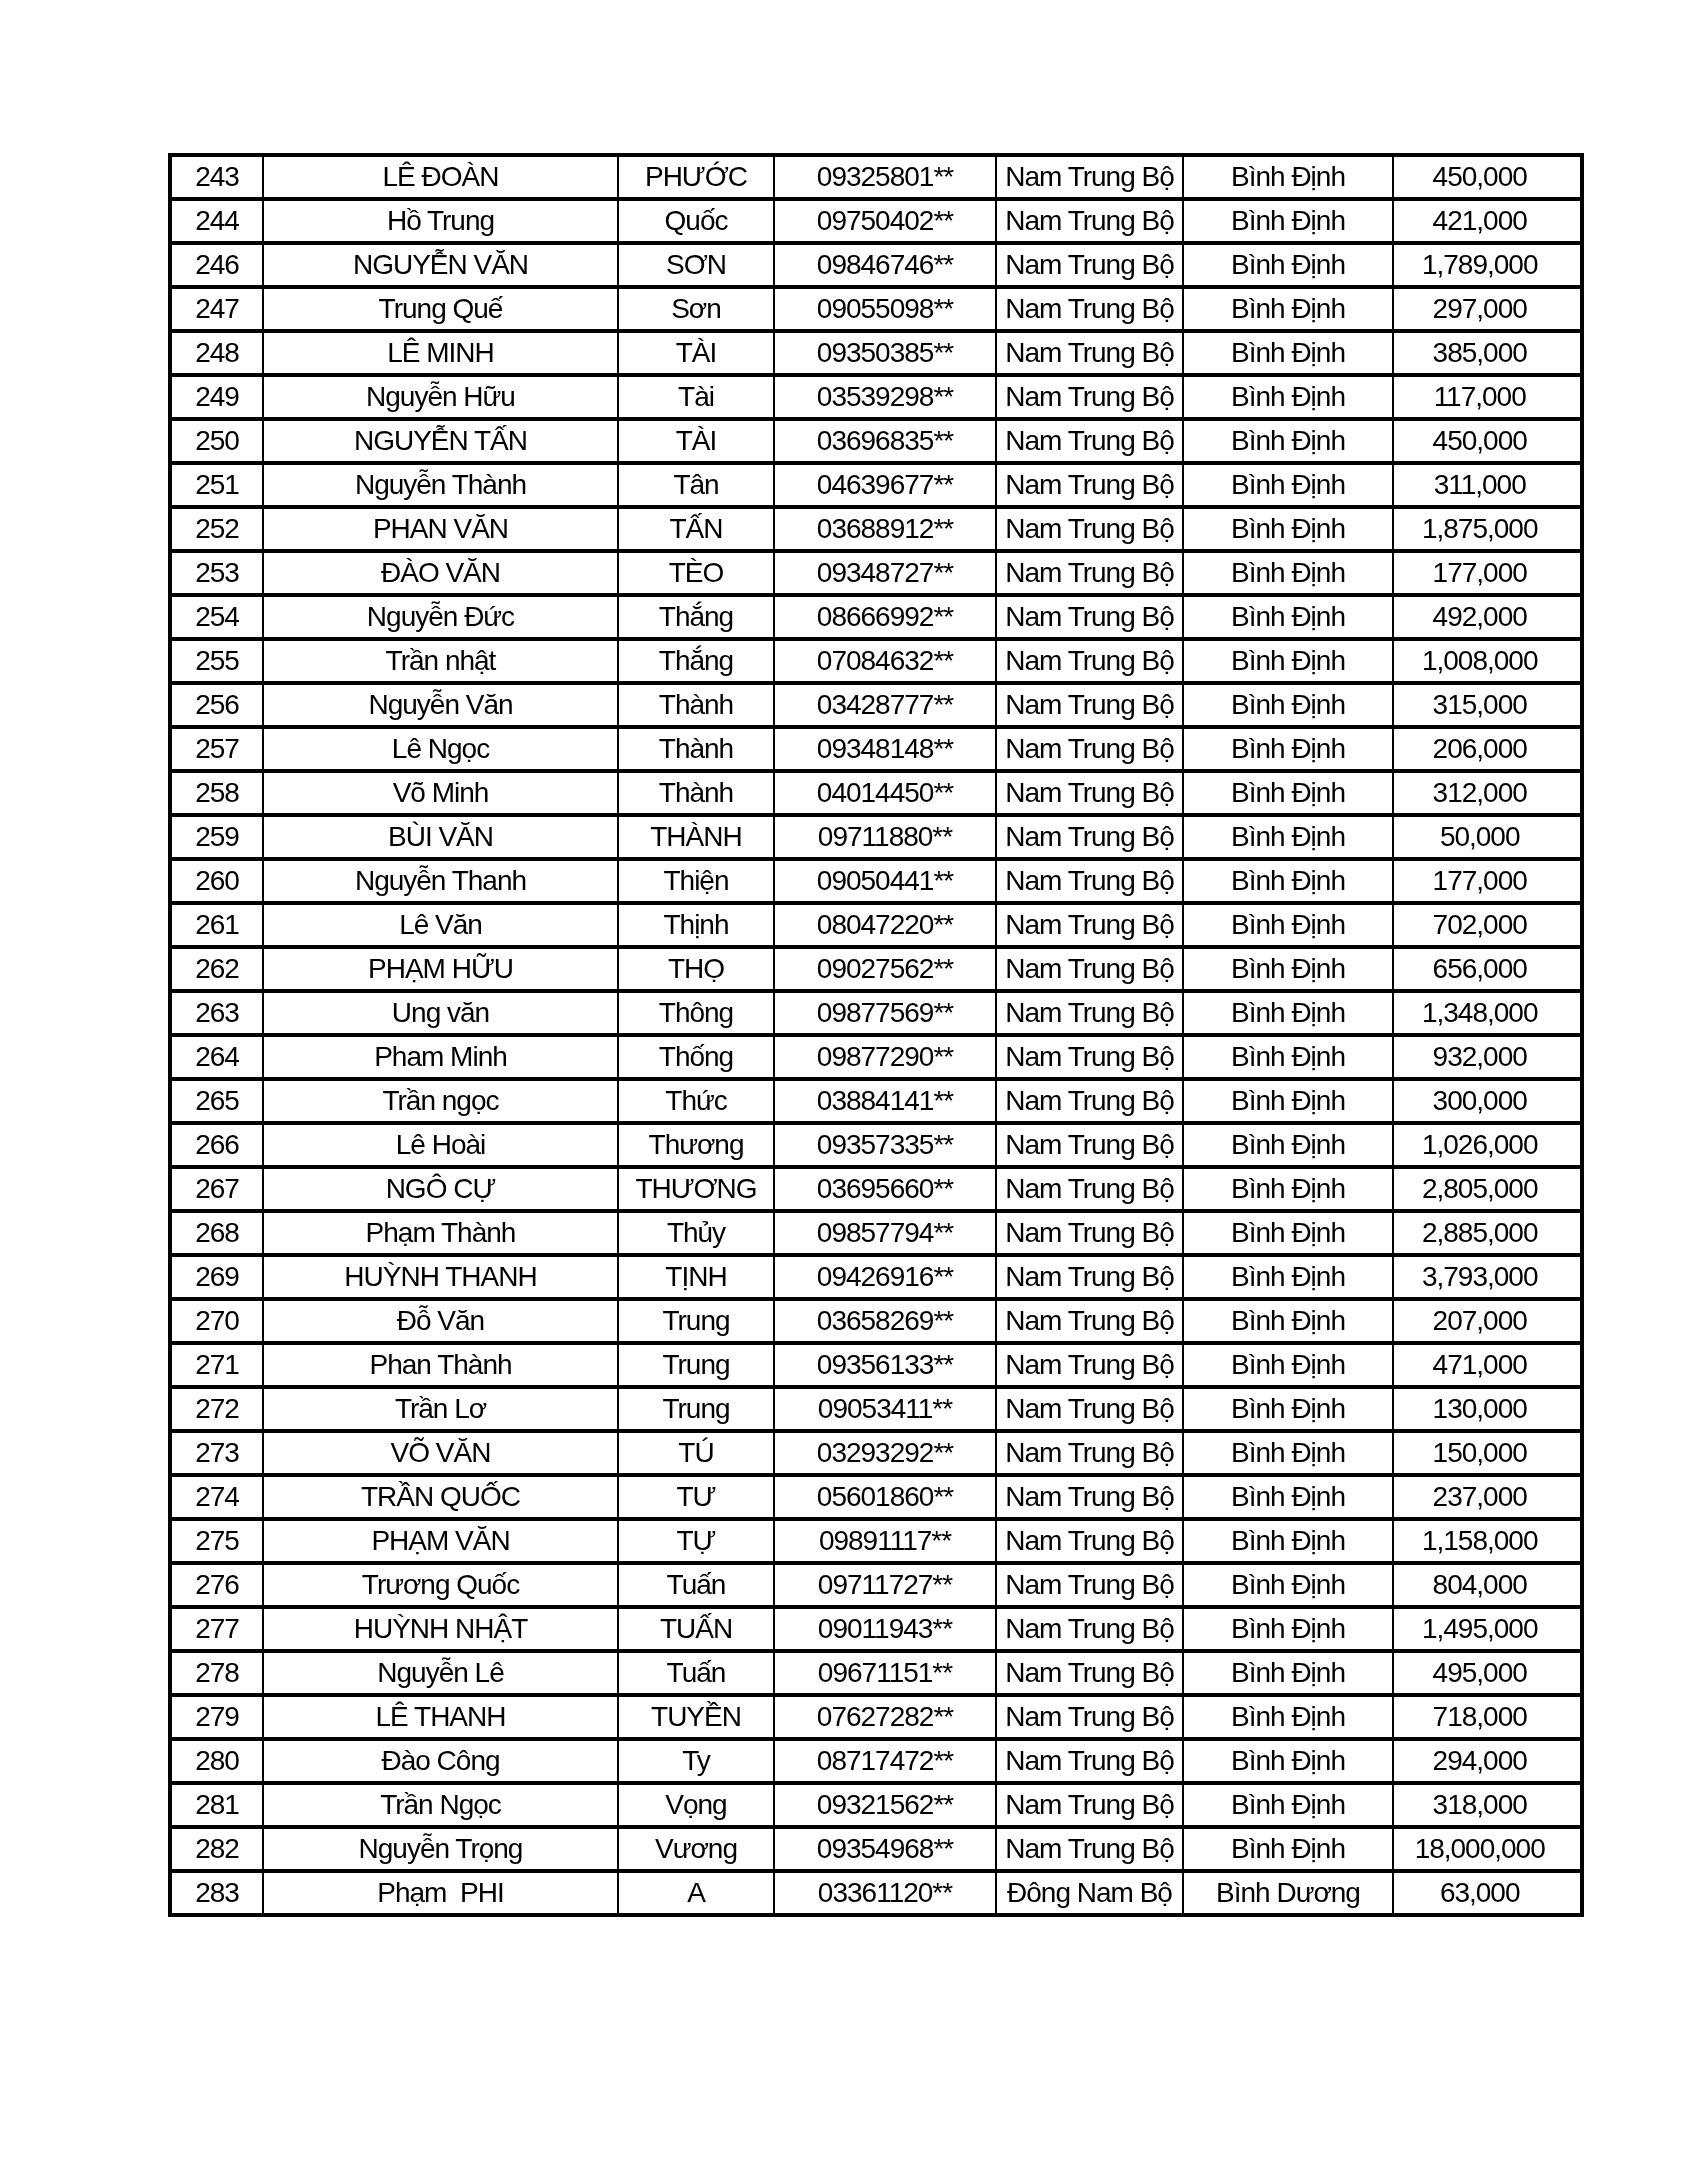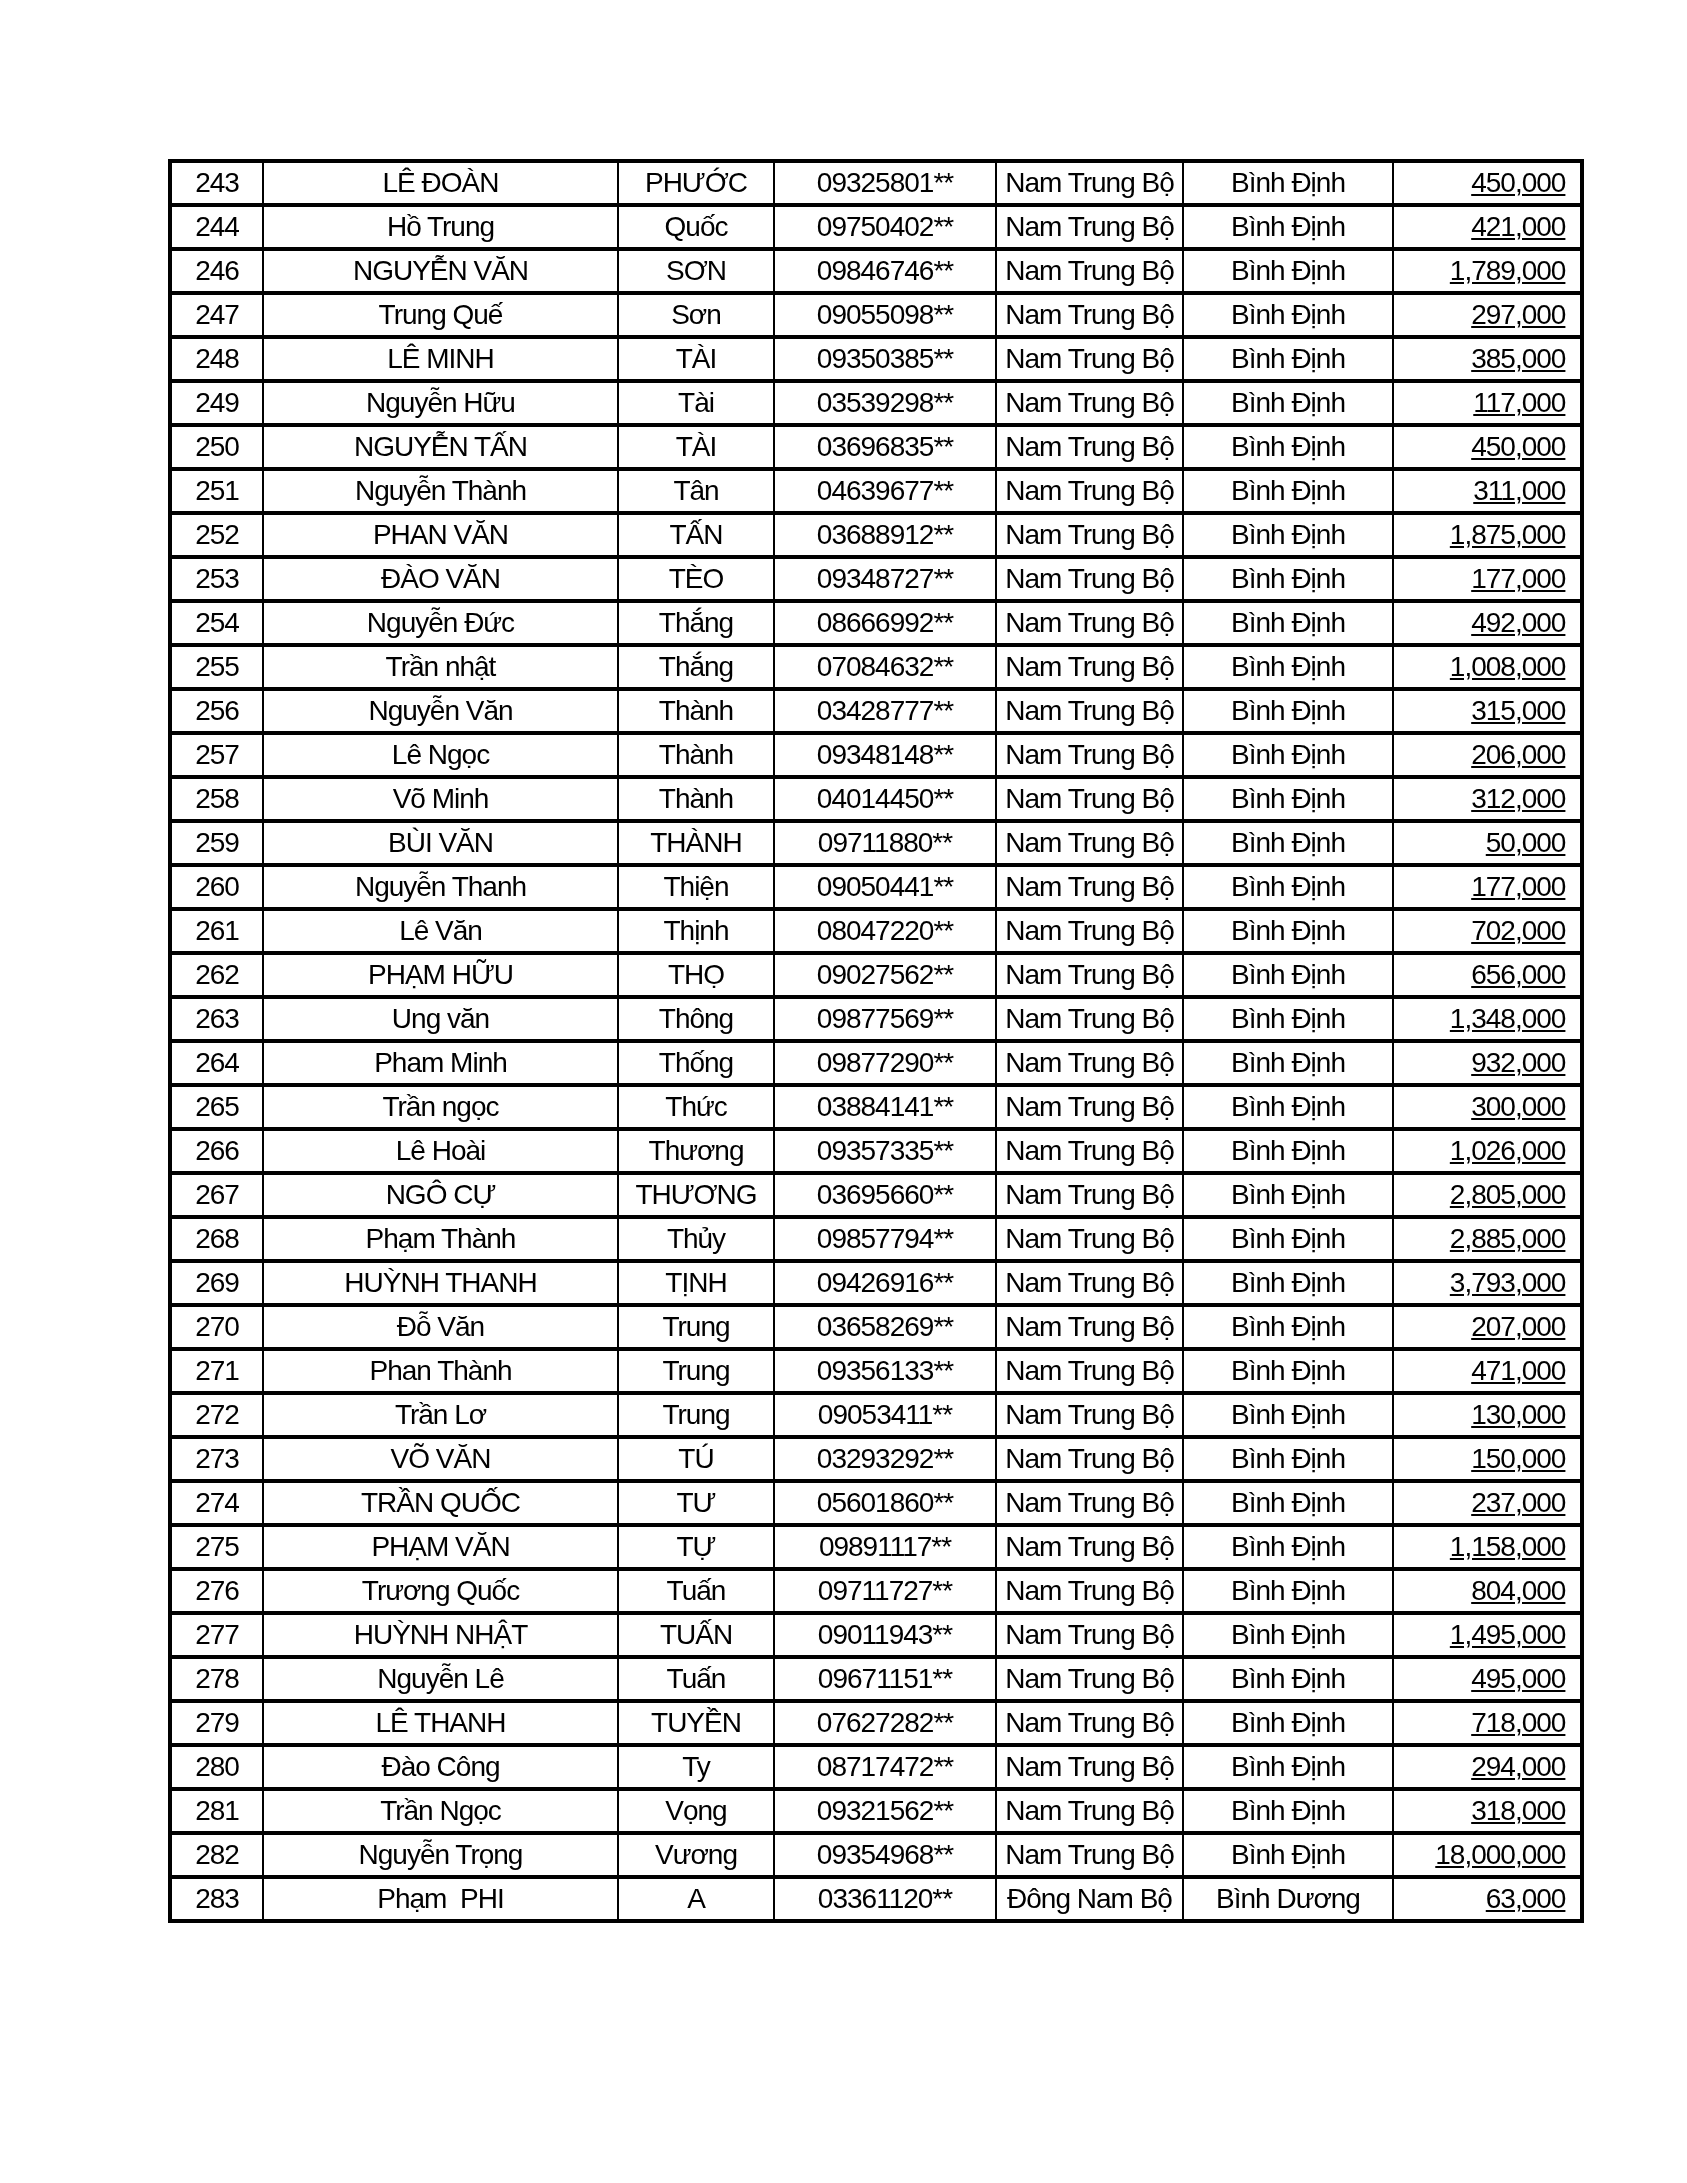--- a/index.html
+++ b/index.html
@@ -10,21 +10,21 @@
   body {
     width: 1687px;
     height: 2183px;
     position: relative;
     font-family: "Liberation Sans", sans-serif;
     color: #000000;
   }
   .table-wrap {
     position: absolute;
     left: 140px;
-    top: 159px;
+    top: 153px;
     padding-left: 28px;
   }
   table.data-table {
     border-collapse: collapse;
     table-layout: fixed;
     width: 1412px;
     border: 4px solid #000;
   }
   table.data-table td {
     height: 40px;
@@ -41,23 +41,22 @@
     white-space: pre;
   }
   col.c-index        { width: 93px; }
   col.c-family_name  { width: 355px; }
   col.c-given_name   { width: 156px; }
   col.c-phone        { width: 222px; }
   col.c-region       { width: 187px; }
   col.c-province     { width: 210px; }
   col.c-amount       { width: 189px; }
   table.data-table td.col-amount {
-    text-align: right;
+    text-align: center;
     padding-right: 14.6px;
-    text-decoration: underline;
   }
 </style>
 </head>
 <body>
 
 <div class="table-wrap">
   <table class="data-table">
     <colgroup>
       <col class="c-index">
       <col class="c-family_name">

